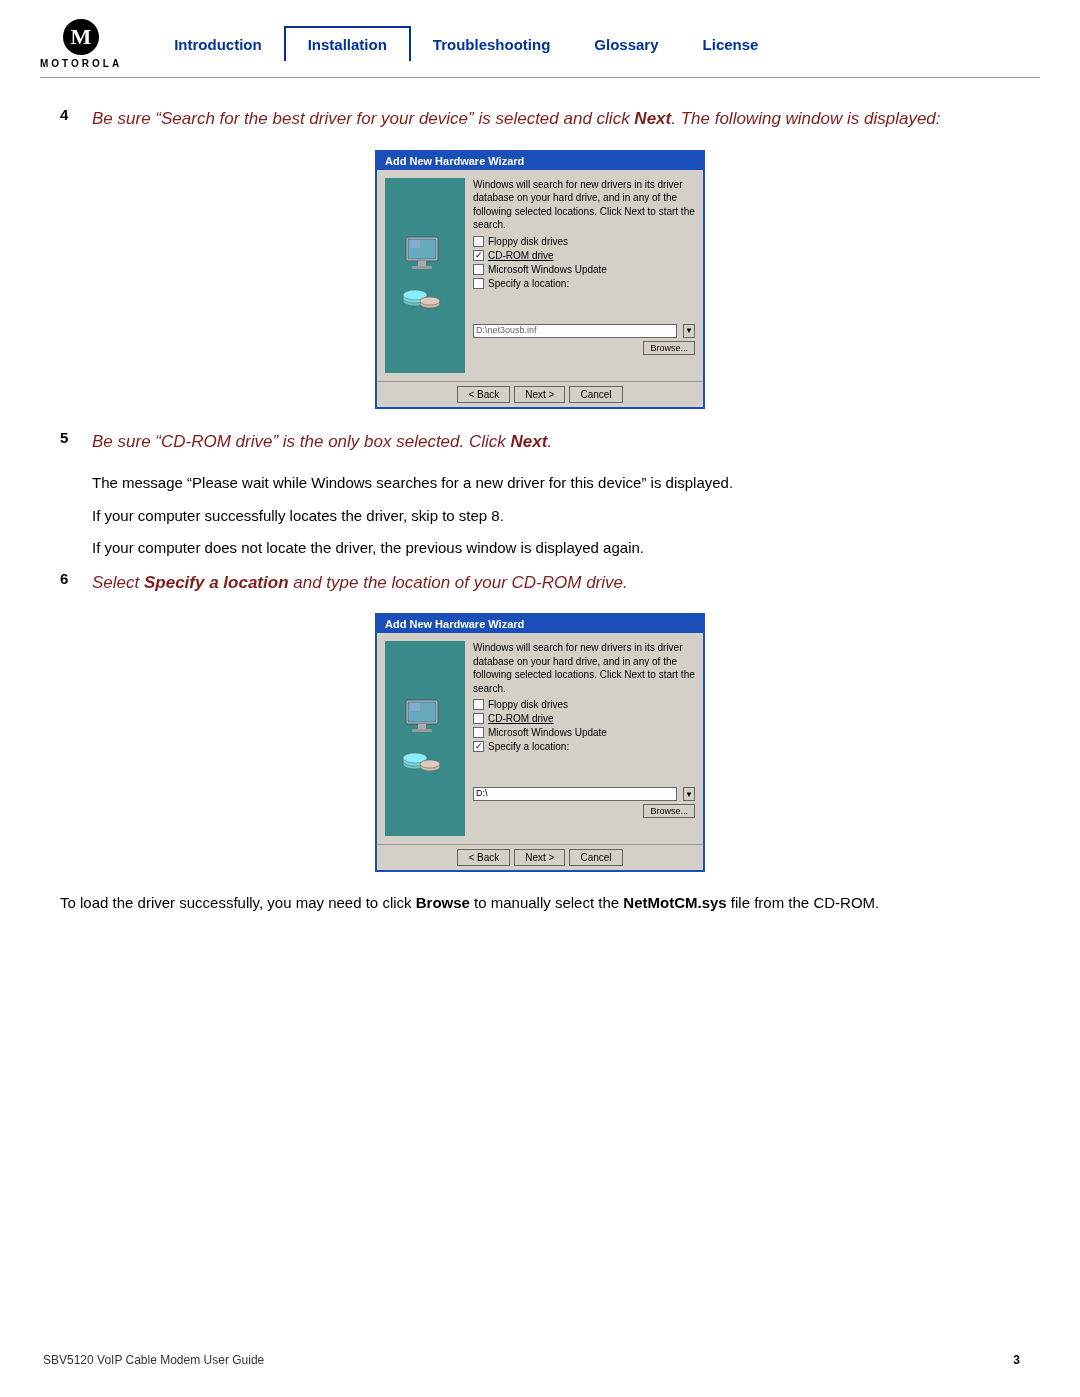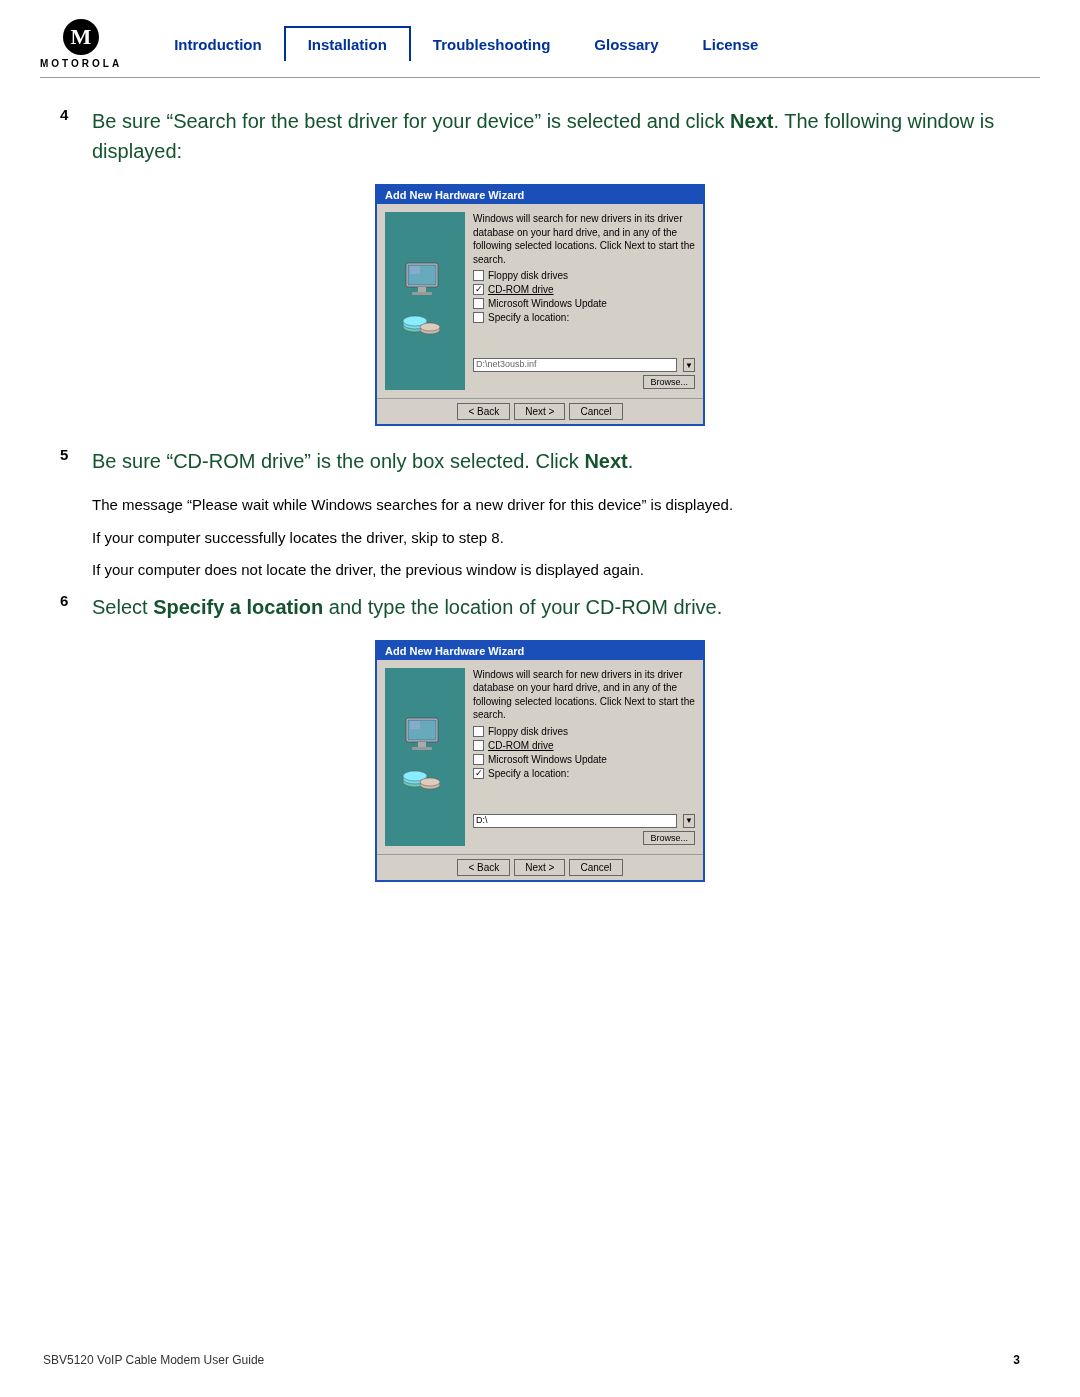--- a/index.html
+++ b/index.html
@@ -80,23 +80,24 @@
       margin-bottom: 18px;
       align-items: flex-start;
     }
     .step-number {
       font-weight: bold;
       font-size: 15px;
       min-width: 18px;
       color: #000;
     }
     .step-text {
-      font-size: 20px;
+      font-size: 17px;
       line-height: 1.5;
-      color: #14532d;
+      color: #7f1d1d;
+      font-style: italic;
     }
     .step-text b {
       font-weight: bold;
     }
 
     
     .screenshot-container {
       display: flex;
       justify-content: center;
       margin: 14px 0 20px 0;
@@ -196,21 +197,21 @@
       font-size: 8px;
     }
     .browse-btn {
       border: 1px solid #666;
       background: #d4d0c8;
       font-size: 9px;
       padding: 1px 6px;
       cursor: pointer;
       display: inline-block;
       margin-left: auto;
-      margin-bottom: 1px;
+      margin-bottom: 18px;
     }
     .browse-row {
       display: flex;
       justify-content: flex-end;
     }
     .screenshot-footer {
       display: flex;
       justify-content: center;
       gap: 4px;
       padding: 4px 6px;
@@ -418,19 +419,22 @@
         </div>
       </div>
       <div class="screenshot-footer">
         <button class="dialog-btn">&lt; Back</button>
         <button class="dialog-btn">Next &gt;</button>
         <button class="dialog-btn">Cancel</button>
       </div>
     </div>
   </div>
 
+  <p style="margin-top: 18px; font-size: 15px; line-height: 1.5;">
+    To load the driver successfully, you may need to click <b>Browse</b> to manually select the <b>NetMotCM.sys</b> file from the CD-ROM.
+  </p>
 
 </div>
 
 <div class="page-footer">
   <span>SBV5120 VoIP Cable Modem User Guide</span>
   <span class="page-number">3</span>
 </div>
 
 </body></html>

